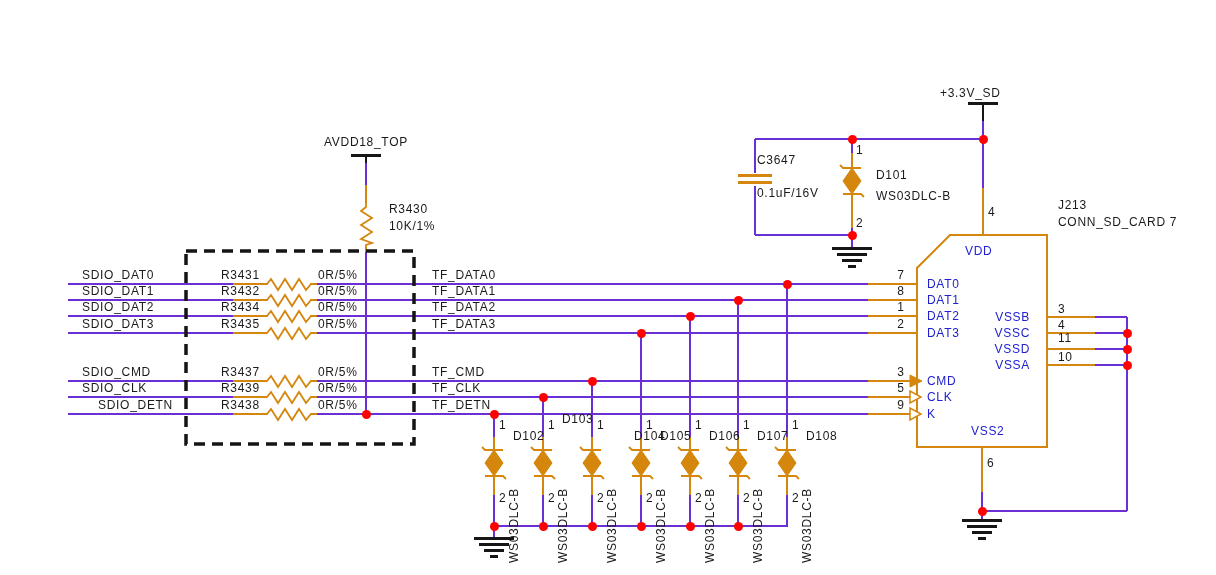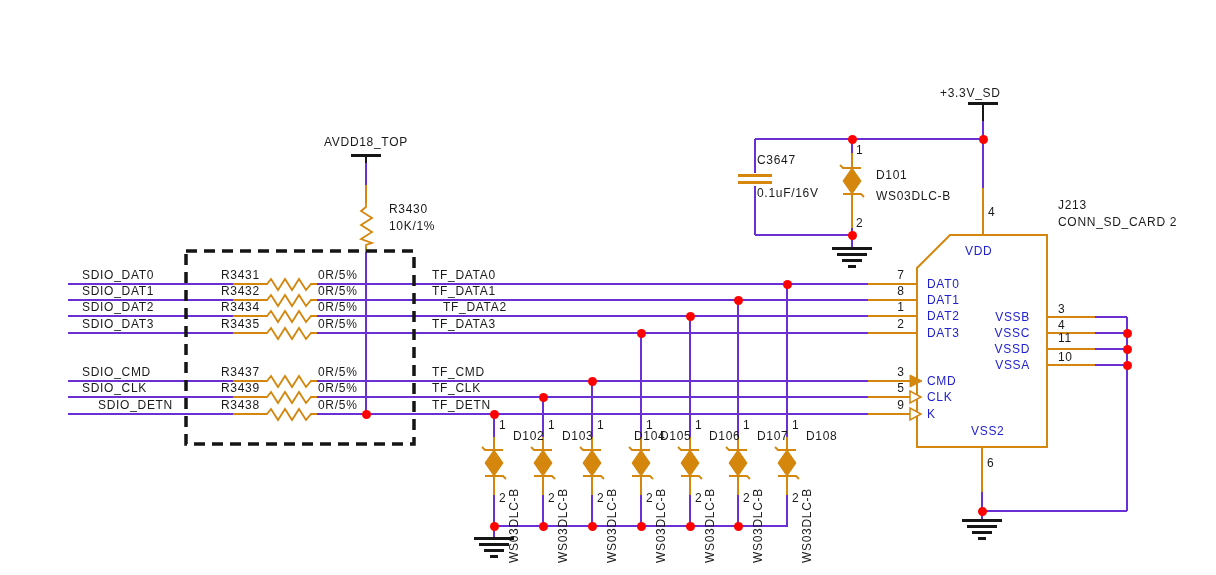--- a/index.html
+++ b/index.html
@@ -76,21 +76,21 @@
   <div class="lbl" style="left:82px;top:285px">SDIO_DAT1</div>
   <div class="lbl" style="left:221px;top:285px">R3432</div>
   <div class="lbl" style="left:318px;top:285px">0R/5%</div>
   <div class="lbl" style="left:432px;top:285px">TF_DATA1</div>
   <div class="lbl pn-l" style="left:880px;top:285px">8</div>
   <div class="lbl blue" style="left:927px;top:294px">DAT1</div>
 
   <div class="lbl" style="left:82px;top:301px">SDIO_DAT2</div>
   <div class="lbl" style="left:221px;top:301px">R3434</div>
   <div class="lbl" style="left:318px;top:301px">0R/5%</div>
-  <div class="lbl" style="left:443px;top:301px">TF_DATA2</div>
+  <div class="lbl" style="left:432px;top:301px">TF_DATA2</div>
   <div class="lbl pn-l" style="left:880px;top:301px">1</div>
   <div class="lbl blue" style="left:927px;top:310px">DAT2</div>
 
   <div class="lbl" style="left:82px;top:318px">SDIO_DAT3</div>
   <div class="lbl" style="left:221px;top:318px">R3435</div>
   <div class="lbl" style="left:318px;top:318px">0R/5%</div>
   <div class="lbl" style="left:432px;top:318px">TF_DATA3</div>
   <div class="lbl pn-l" style="left:880px;top:318px">2</div>
   <div class="lbl blue" style="left:927px;top:327px">DAT3</div>
 
@@ -127,21 +127,21 @@
   <div class="lbl" style="left:876px;top:169px">D101</div>
   <div class="lbl" style="left:876px;top:190px">WS03DLC-B</div>
 
   <div class="lbl" style="left:499px;top:419px">1</div>
   <div class="lbl" style="left:499px;top:492px">2</div>
   <div class="lbl" style="left:513px;top:430px">D102</div>
   <div class="lbl rot" style="left:463px;top:504px">WS03DLC-B</div>
 
   <div class="lbl" style="left:548px;top:419px">1</div>
   <div class="lbl" style="left:548px;top:492px">2</div>
-  <div class="lbl" style="left:562px;top:430px">D103</div>
+  <div class="lbl" style="left:562px;top:413px">D103</div>
   <div class="lbl rot" style="left:512px;top:504px">WS03DLC-B</div>
 
   <div class="lbl" style="left:597px;top:419px">1</div>
   <div class="lbl" style="left:597px;top:492px">2</div>
   <div class="lbl" style="left:634px;top:430px">D104</div>
   <div class="lbl rot" style="left:561px;top:504px">WS03DLC-B</div>
 
   <div class="lbl" style="left:646px;top:419px">1</div>
   <div class="lbl" style="left:646px;top:492px">2</div>
   <div class="lbl" style="left:660px;top:430px">D105</div>
@@ -156,21 +156,21 @@
   <div class="lbl" style="left:743px;top:492px">2</div>
   <div class="lbl" style="left:757px;top:430px">D107</div>
   <div class="lbl rot" style="left:707px;top:504px">WS03DLC-B</div>
 
   <div class="lbl" style="left:792px;top:419px">1</div>
   <div class="lbl" style="left:792px;top:492px">2</div>
   <div class="lbl" style="left:806px;top:430px">D108</div>
   <div class="lbl rot" style="left:756px;top:504px">WS03DLC-B</div>
 
   <div class="lbl" style="left:1058px;top:199px">J213</div>
-  <div class="lbl" style="left:1058px;top:216px">CONN_SD_CARD 2</div>
+  <div class="lbl" style="left:1058px;top:216px">CONN_SD_CARD 7</div>
   <div class="lbl" style="left:988px;top:206px">4</div>
   <div class="lbl blue" style="left:965px;top:245px">VDD</div>
   <div class="lbl blue" style="left:971px;top:425px">VSS2</div>
   <div class="lbl" style="left:987px;top:457px">6</div>
 
   <div class="lbl" style="left:1058px;top:303px">3</div>
   <div class="lbl blue vpn" style="left:985px;top:311px">VSSB</div>
   <div class="lbl" style="left:1058px;top:319px">4</div>
   <div class="lbl blue vpn" style="left:985px;top:327px">VSSC</div>
   <div class="lbl" style="left:1058px;top:332px">11</div>

